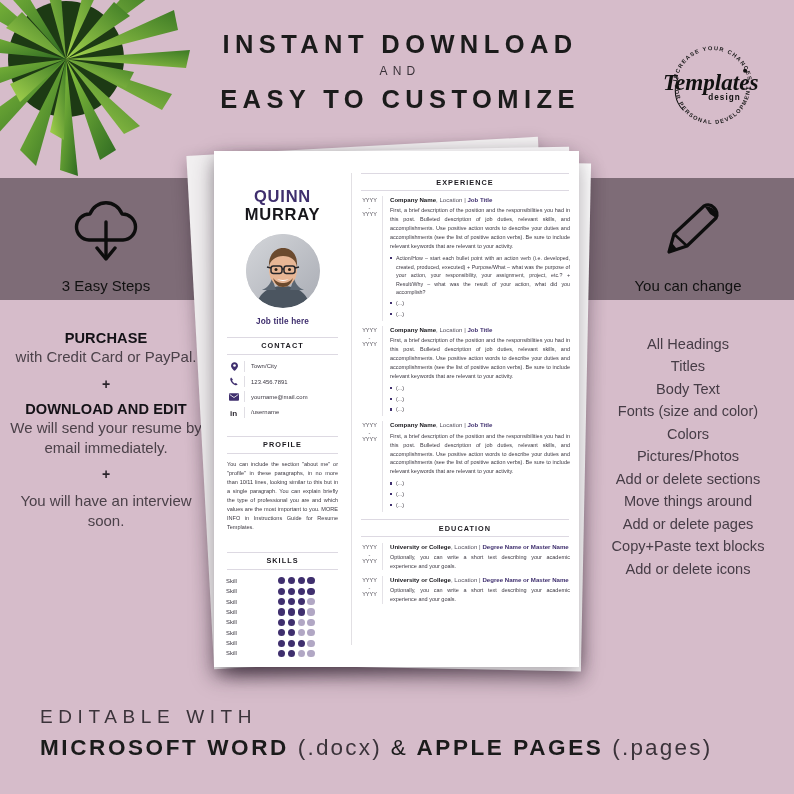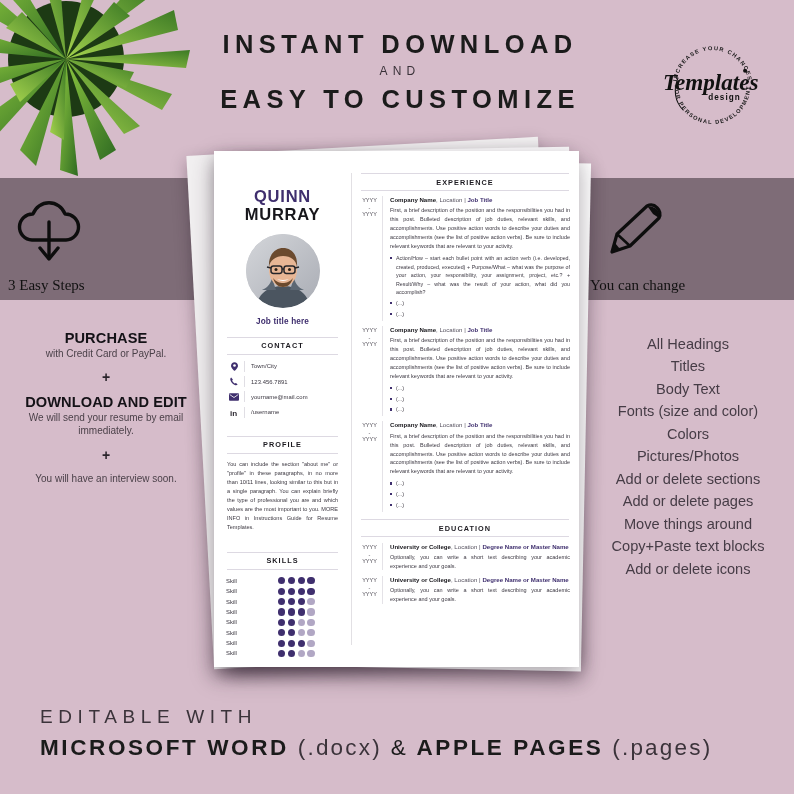--- a/index.html
+++ b/index.html
@@ -23,29 +23,29 @@
   .hdr{position:absolute;left:150px;top:28px;width:500px;text-align:center;color:#1b1b1b;}
   .hdr .l1{font-size:25.5px;font-weight:700;letter-spacing:5.4px;line-height:1.26;}
   .hdr .l2{font-size:12px;font-weight:300;letter-spacing:5.2px;line-height:1.9;color:#3a3239;}
   .hdr .l3{font-size:25.5px;font-weight:700;letter-spacing:5.4px;line-height:1.26;}
 
   
   .logo{position:absolute;left:661px;top:33px;width:103px;height:103px;}
   .logo svg{display:block;width:100%;height:100%;}
 
   
-  .icon-block{position:absolute;text-align:left;font-family:Liberation Serif, serif;}
+  .icon-block{position:absolute;text-align:center;}
   .icon-block .glyph{display:block;margin:0 auto;}
   .icon-block .cap{font-size:15px;color:#111;margin-top:7px;font-weight:400;}
   #cloud-block{left:8px;top:196px;width:196px;}
   #pencil-block{left:590px;top:196px;width:196px;}
 
   .left-steps{position:absolute;left:4px;top:330px;width:204px;text-align:center;color:#3f3640;}
   .left-steps .step-title{font-size:14.6px;font-weight:700;color:#141217;letter-spacing:.1px;}
-  .left-steps .step-sub{font-size:10px;font-weight:400;color:#4b4149;line-height:1.32;margin-top:1px;}
+  .left-steps .step-sub{font-size:15px;font-weight:400;color:#4b4149;line-height:1.32;margin-top:1px;}
   .left-steps .plus{font-size:14px;font-weight:700;color:#2a242b;margin:9px 0 9px;}
 
   
   .right-list{position:absolute;left:586px;top:333px;width:204px;text-align:center;color:#463c46;}
   .right-list li{list-style:none;font-size:14.6px;line-height:1.54;}
   .right-list ul{margin:0;padding:0;}
 
   
   .footer{position:absolute;left:40px;top:706px;width:714px;color:#1b1b1b;}
   .footer .f1{font-size:19px;font-weight:300;letter-spacing:5.6px;color:#3b333a;}
@@ -234,22 +234,22 @@
 
   <div class="right-list">
     <ul id="feature-list">
         <li>All Headings</li>
         <li>Titles</li>
         <li>Body Text</li>
         <li>Fonts (size and color)</li>
         <li>Colors</li>
         <li>Pictures/Photos</li>
         <li>Add or delete sections</li>
+        <li>Move things around</li>
         <li>Add or delete pages</li>
-        <li>Move things around</li>
         <li>Copy+Paste text blocks</li>
         <li>Add or delete icons</li>
       </ul>
   </div>
 
   <div class="footer">
     <div class="f1">EDITABLE WITH</div>
     <div class="f2">
       <span>MICROSOFT WORD</span>
       <span class="lite">(.docx)</span>

